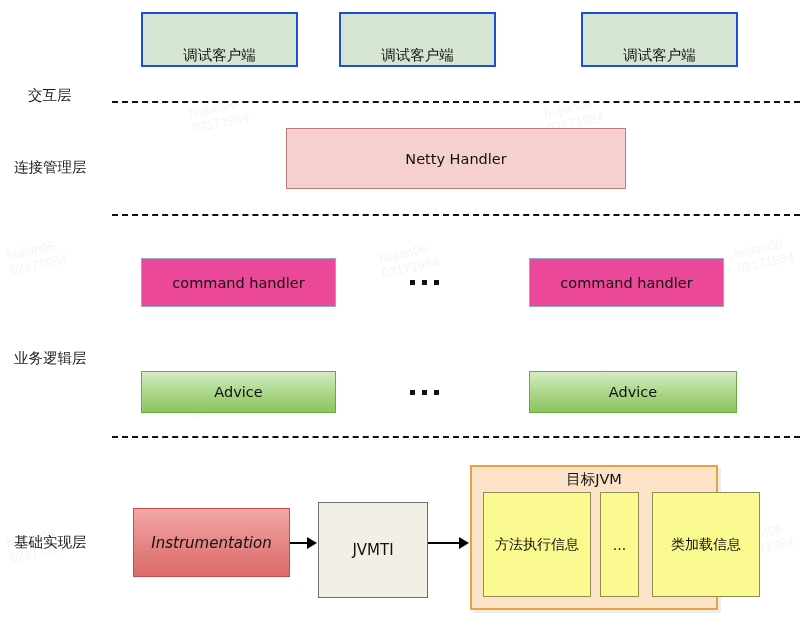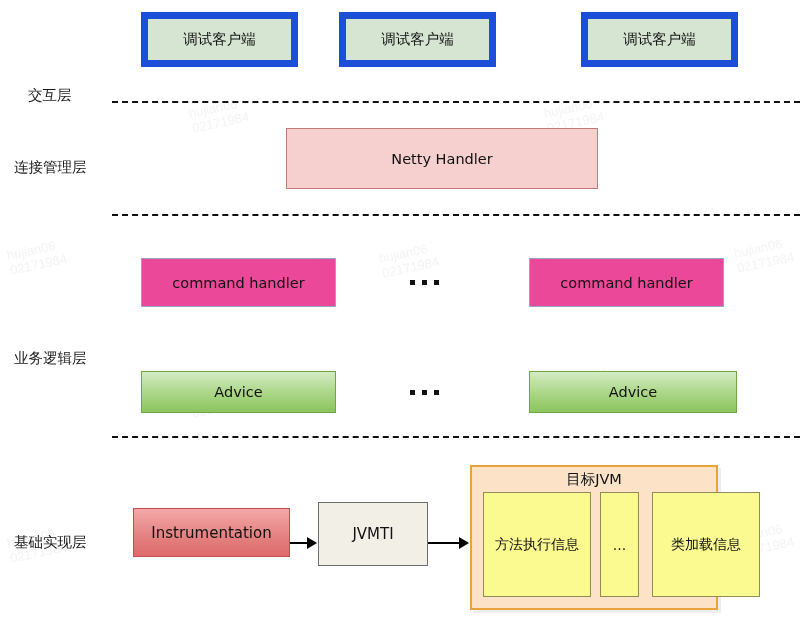--- a/index.html
+++ b/index.html
@@ -61,21 +61,22 @@
     justify-content: center;
     font-size: 14.5px;
     color: #111111;
     text-align: center;
     z-index: 3;
     font-family: "DejaVu Sans", "Liberation Sans", sans-serif;
   }
 
   .node-client {
     background: #d6e4d2;
-    border: 7px solid #1d4ed8;
+    border: 2px solid #1d4ed8;
+    align-items: flex-end;
   }
   .node-netty {
     background: #f6cfcf;
     border: 1px solid #c07a7a;
   }
   .node-cmd {
     background: #ec4899;
     border: 1px solid #8fa8cc;
   }
   .node-advice {
@@ -168,21 +169,21 @@
   <div class="node node-client" style="left:141px; top:12px; width:157px; height:55px;">
     <span>调试客户端</span>
   </div>
   <div class="node node-client" style="left:339px; top:12px; width:157px; height:55px;">
     <span>调试客户端</span>
   </div>
   <div class="node node-client" style="left:581px; top:12px; width:157px; height:55px;">
     <span>调试客户端</span>
   </div>
 
-  <div class="node node-netty" style="left:286px; top:128px; width:312px; height:61px;">
+  <div class="node node-netty" style="left:286px; top:128px; width:340px; height:61px;">
     <span>Netty Handler</span>
   </div>
 
   <div class="node node-cmd" style="left:141px; top:258px; width:195px; height:49px;">
     <span>command handler</span>
   </div>
   <div class="node node-cmd" style="left:529px; top:258px; width:195px; height:49px;">
     <span>command handler</span>
   </div>
   <div class="ellipsis" style="left:410px; top:280px;">
@@ -196,30 +197,30 @@
   </div>
   <div class="node node-advice" style="left:529px; top:371px; width:208px; height:42px;">
     <span>Advice</span>
   </div>
   <div class="ellipsis" style="left:410px; top:390px;">
     <span></span>
       <span></span>
       <span></span>
   </div>
 
-  <div class="node node-instr" style="left:133px; top:508px; width:157px; height:49px;">
+  <div class="node node-instr" style="left:133px; top:508px; width:157px; height:69px;font-style:italic;">
     <span>Instrumentation</span>
   </div>
 
   <svg class="arrow-svg" style="left:290px; top:533px;" width="28" height="20">
     <line x1="0" y1="10" x2="18" y2="10" stroke="#000000" stroke-width="2"></line>
     <polygon points="17,4 27,10 17,16" fill="#000000"></polygon>
   </svg>
 
-  <div class="node node-jvmti" style="left:318px; top:502px; width:110px; height:64px;">
+  <div class="node node-jvmti" style="left:318px; top:502px; width:110px; height:96px;">
     <span>JVMTI</span>
   </div>
 
   <svg class="arrow-svg" style="left:428px; top:533px;" width="42" height="20">
     <line x1="0" y1="10" x2="32" y2="10" stroke="#000000" stroke-width="2"></line>
     <polygon points="31,4 41,10 31,16" fill="#000000"></polygon>
   </svg>
 
   <div class="jvm-group" style="left:470px; top:465px; width:248px; height:145px;">
     <div class="jvm-title">目标JVM</div>

